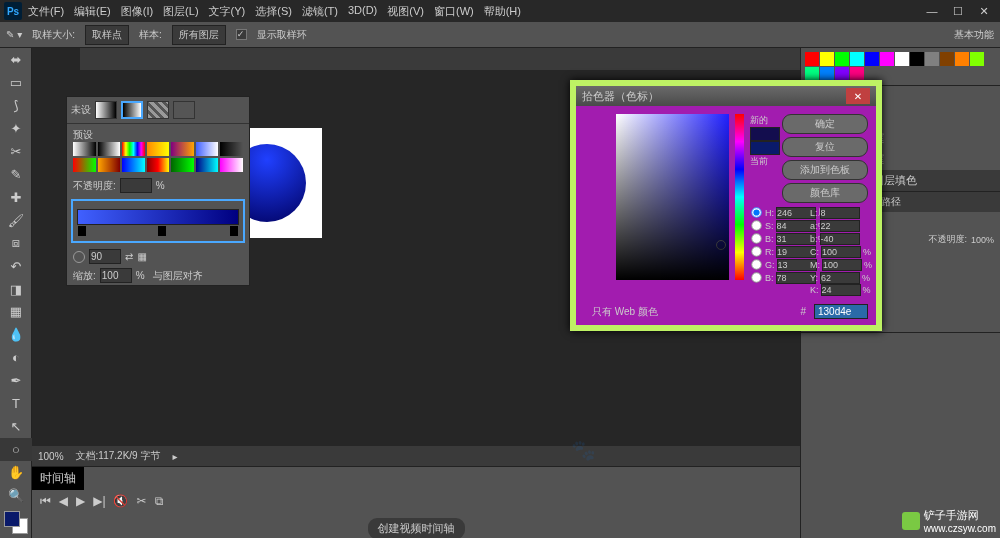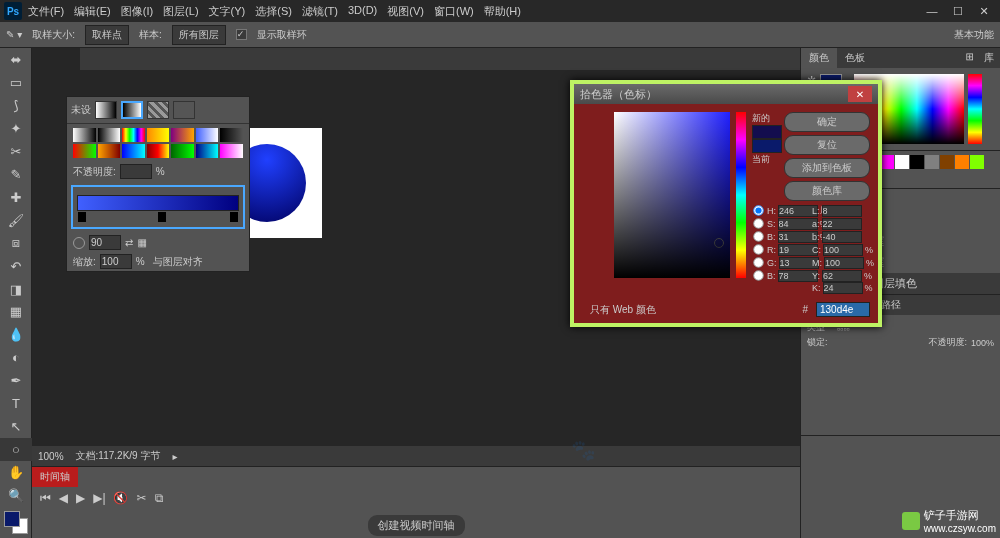--- a/index.html
+++ b/index.html
@@ -24,21 +24,21 @@
 .toolbar .fgbg { width: 24px; height: 24px; position: relative; margin: 4px auto; }
 .toolbar .fgbg .fg { width: 16px; height: 16px; background: #0a1a6a; border: 1px solid #999; position: absolute; top: 0; left: 0; }
 .toolbar .fgbg .bg { width: 16px; height: 16px; background: #fff; border: 1px solid #999; position: absolute; bottom: 0; right: 0; }
 
 .canvas-area { flex: 1; background: #262626; position: relative; padding-left: 48px; }
 .canvas-tabs { height: 22px; background: #3a3a3a; }
 .canvas { position: absolute; left: 180px; top: 80px; width: 110px; height: 110px; background: #fff; }
 .canvas .circle { width: 78px; height: 78px; border-radius: 50%; margin: 16px auto; background: radial-gradient(circle at 50% 20%, #2040ff, #000060); }
 .statusbar { position: absolute; bottom: 72px; left: 0; right: 0; height: 20px; background: #3a3a3a; display: flex; align-items: center; padding: 0 6px; font-size: 10px; gap: 12px; }
 .timeline { position: absolute; bottom: 0; left: 0; right: 0; height: 72px; background: #535353; border-top: 1px solid #222; }
-.timeline .tab { display: inline-block; padding: 3px 8px; background: #b91c1c; font-size: 10px; }
+.timeline .tab { display: inline-block; padding: 3px 8px; background: #000000; font-size: 12px; }
 .timeline .controls { display: flex; gap: 8px; padding: 4px 8px; align-items: center; }
 .timeline .controls .btn { cursor: pointer; font-size: 12px; }
 
 .rightpanel { width: 200px; background: #535353; border-left: 1px solid #222; display: flex; flex-direction: column; flex-shrink: 0; }
 
 .panel-section { border-bottom: 1px solid #222; }
 .panel-tabs { display: flex; gap: 0; background: #3a3a3a; }
 .panel-tabs span { padding: 3px 8px; font-size: 10px; cursor: pointer; }
 .panel-tabs span.active { background: #535353; }
 .panel-body { padding: 6px; }
@@ -71,21 +71,21 @@
 .gradient-editor .preset-grid { display: grid; grid-template-columns: repeat(7, 1fr); gap: 2px; }
 .gradient-editor .preset-grid div { height: 14px; }
 .gradient-editor .opacity-row { display: flex; align-items: center; gap: 4px; padding: 2px 6px; }
 .gradient-editor .grad-bar-box { border: 2px solid #4aa8ff; margin: 4px; padding: 8px 4px 16px; }
 .gradient-editor .grad-bar { height: 16px; background: linear-gradient(to right, #4060ff, #000080); border: 1px solid #222; position: relative; }
 .gradient-editor .stop { width: 8px; height: 10px; background: #000; position: absolute; bottom: -12px; }
 .gradient-editor .angle-row, .gradient-editor .scale-row { display: flex; align-items: center; gap: 4px; padding: 2px 6px; }
 .gradient-editor input[type=text] { width: 32px; background: #3a3a3a; border: 1px solid #222; color: #ccc; font-size: 10px; padding: 1px; }
 
 
-.colorpicker { position: absolute; left: 570px; top: 80px; width: 312px; background: #7f1d1d; border: 4px solid #bef264; box-shadow: 0 0 8px #000; z-index: 10; }
+.colorpicker { position: absolute; left: 570px; top: 80px; width: 312px; background: #a21caf; border: 6px solid #bef264; box-shadow: 0 0 8px #000; z-index: 10; }
 .colorpicker .dlg-title { height: 20px; background: linear-gradient(#6a6a6a, #4a4a4a); display: flex; align-items: center; padding: 0 6px; font-size: 11px; }
 .colorpicker .dlg-title .close { margin-left: auto; width: 24px; height: 16px; background: #c04040; color: #fff; display: flex; align-items: center; justify-content: center; cursor: pointer; font-size: 10px; }
 .colorpicker .dlg-body { display: flex; padding: 8px; gap: 6px; margin-left: 32px; }
 .colorpicker .field { width: 166px; height: 166px; background: linear-gradient(to right, #fff, #2020ff); position: relative; }
 .colorpicker .field::after { content: ""; position: absolute; inset: 0; background: linear-gradient(to bottom, transparent, #000); }
 .colorpicker .field .cursor { width: 10px; height: 10px; border: 1px solid #fff; border-radius: 50%; position: absolute; left: 100px; top: 126px; }
 .colorpicker .hue { width: 14px; height: 166px; background: linear-gradient(to bottom, red, magenta, blue, cyan, lime, yellow, red); }
 .colorpicker .right { flex: 1; display: flex; flex-direction: column; gap: 3px; }
 .colorpicker .btn { background: #6a6a6a; border: 1px solid #333; border-radius: 9px; padding: 2px 0; text-align: center; cursor: pointer; font-size: 10px; }
 .colorpicker .swatch-new-old { display: flex; gap: 2px; align-items: flex-start; }
@@ -175,20 +175,21 @@
 
     <div class="gradient-editor">
       <div class="tabrow">
         <span>未设</span>
         <span class="gtype g1"></span>
         <span class="gtype g2 active-swatch"></span>
         <span class="gtype g3"></span>
         <span class="gtype" style="background:#555"></span>
       </div>
       <div class="section">
+        <div>预设</div>
         <div class="preset-grid" id="preset-grid">
             <div style="background: linear-gradient(to right, rgb(255, 255, 255), rgb(0, 0, 0));"></div>
             <div style="background: linear-gradient(to right, rgb(0, 0, 0), rgb(255, 255, 255));"></div>
             <div style="background: linear-gradient(to right, red, yellow, lime, cyan, blue, magenta, red);"></div>
             <div style="background: linear-gradient(to right, rgb(255, 136, 0), rgb(255, 255, 0));"></div>
             <div style="background: linear-gradient(to right, rgb(128, 0, 128), rgb(255, 165, 0));"></div>
             <div style="background: linear-gradient(to right, rgb(64, 96, 255), rgb(255, 255, 255));"></div>
             <div style="background: linear-gradient(to right, rgb(0, 0, 0), transparent);"></div>
             <div style="background: linear-gradient(to right, rgb(255, 0, 0), rgb(0, 255, 0));"></div>
             <div style="background: linear-gradient(to right, rgb(255, 165, 0), rgb(128, 0, 0));"></div>
@@ -245,37 +246,20 @@
       </div>
       <div style="text-align:center;margin-top:6px">
         <span class="btn" style="display:inline-block;background:#3a3a3a;padding:3px 10px;border-radius:9px">创建视频时间轴</span>
       </div>
     </div>
 
     <div class="watermark">🐾</div>
   </div>
 
   <div class="rightpanel">
-    <div class="panel-section">
-      <div class="panel-tabs">
-        <span class="active">颜色</span>
-        <span>色板</span>
-        <span style="margin-left:auto;padding:3px 4px">⊞</span>
-        <span style="padding:3px 6px">库</span>
-      </div>
-      <div class="panel-body color-panel">
-        <div><span>✲</span></div>
-        <div class="fgbg2">
-            <div class="bg"></div>
-            <div class="fg"></div>
-          </div>
-        <div class="huebox"></div>
-        <div class="huestrip"></div>
-      </div>
-    </div>
 
     <div class="panel-section">
       <div class="swatches" id="swatch-grid">
           <div style="background: rgb(255, 0, 0);"></div>
           <div style="background: rgb(255, 255, 0);"></div>
           <div style="background: rgb(0, 255, 0);"></div>
           <div style="background: rgb(0, 255, 255);"></div>
           <div style="background: rgb(0, 0, 255);"></div>
           <div style="background: rgb(255, 0, 255);"></div>
           <div style="background: rgb(255, 255, 255);"></div>

